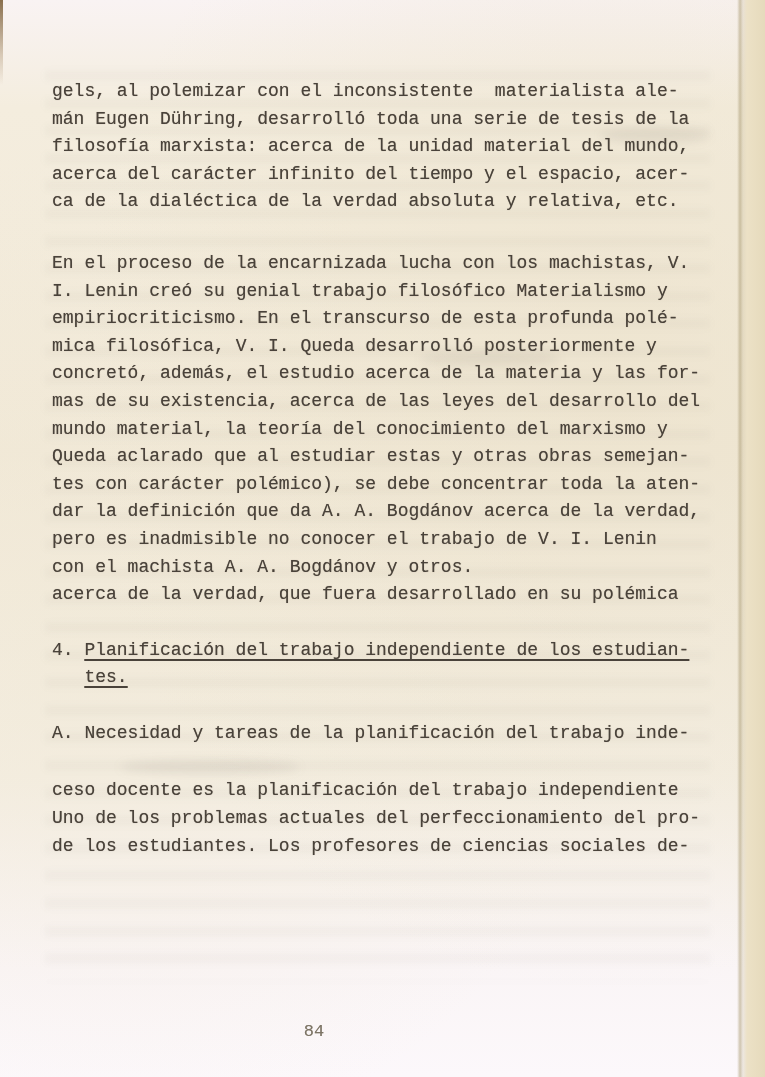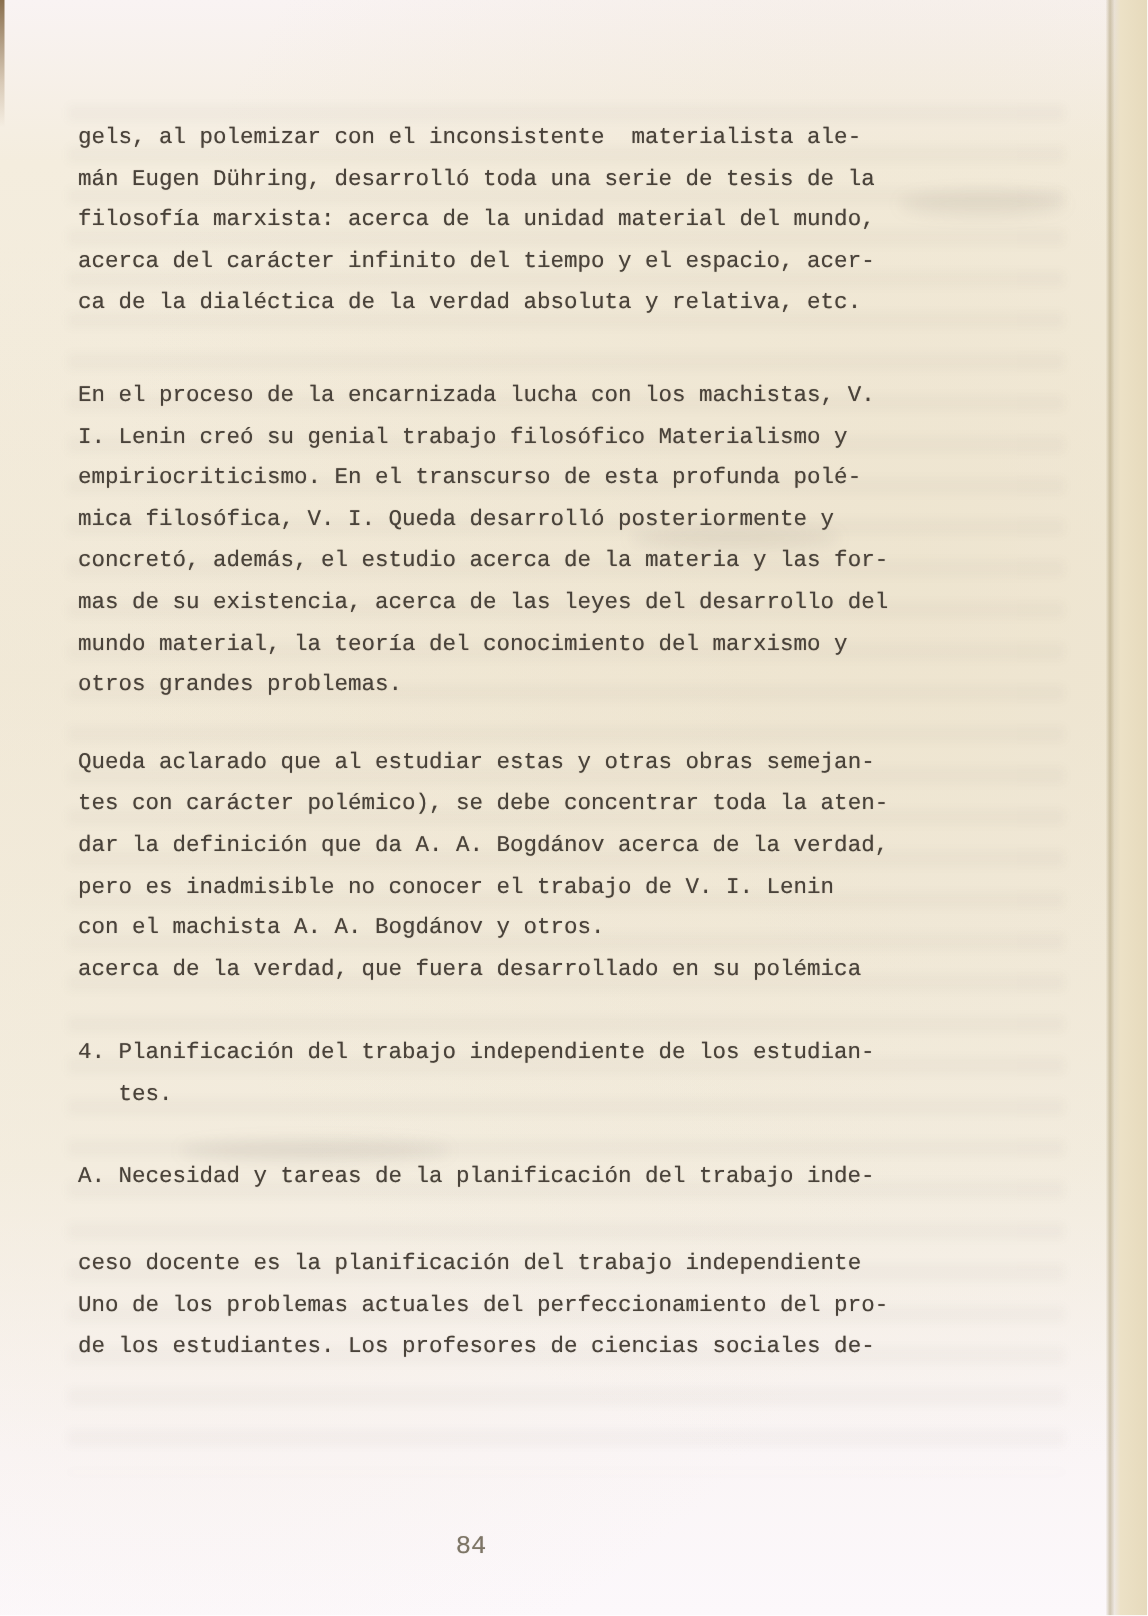--- a/index.html
+++ b/index.html
@@ -46,34 +46,35 @@
       #ece1c6 10px,
       #e6dabc 100%);
   }
   
   .corner-nick {
     position: absolute; left: 0; top: 0; width: 3px; height: 85px;
     background: linear-gradient(180deg, rgba(118,88,48,0.85), rgba(160,130,90,0.35) 65%, rgba(160,130,90,0));
   }
   .doc {
     position: absolute; left: 52px; top: 78px; width: 680px;
-    font-size: 15px; line-height: 27.6px;
+    font-size: 18px; line-height: 27.6px;
     color: #49423a;
     text-shadow: 0 0 0.7px rgba(72,62,50,0.55);
   }
   .tl { white-space: pre; }
   .para.p1 { margin-bottom: 34px; }
-  .para.p2 { margin-bottom: 24px; }
+  .para.p2 { margin-bottom: 0; }
   .para.p3 { margin-bottom: 28px; }
   .hang { display: flex; align-items: flex-start; }
   .hang .num { flex: none; width: 3ch; white-space: pre; }
   .hang-body { flex: 1; min-width: 0; }
   .heading { margin-bottom: 28px; }
   .subsection { margin-bottom: 30px; }
   .underlined .tl {
+    text-decoration: underline;
     text-decoration-thickness: 1.6px;
     text-underline-offset: 4px;
   }
   .page-number {
     position: absolute; left: 0; top: 1022px; width: 628px;
     text-align: center;
     font-size: 17px;
     color: #7d7566;
     text-shadow: 0 0 0.6px rgba(125,117,102,0.5);
   }
@@ -99,21 +100,20 @@
       </div>
 
     <div class="para p2">
         <div class="tl">En el proceso de la encarnizada lucha con los machistas, V.</div>
         <div class="tl">I. Lenin creó su genial trabajo filosófico Materialismo y</div>
         <div class="tl">empiriocriticismo. En el transcurso de esta profunda polé-</div>
         <div class="tl">mica filosófica, V. I. Queda desarrolló posteriormente y</div>
         <div class="tl">concretó, además, el estudio acerca de la materia y las for-</div>
         <div class="tl">mas de su existencia, acerca de las leyes del desarrollo del</div>
         <div class="tl">mundo material, la teoría del conocimiento del marxismo y</div>
-        <div class="tl">otros grandes problemas.</div>
       </div>
 
     <div class="para p3">
         <div class="tl">Queda aclarado que al estudiar estas y otras obras semejan-</div>
         <div class="tl">tes con carácter polémico), se debe concentrar toda la aten-</div>
         <div class="tl">dar la definición que da A. A. Bogdánov acerca de la verdad,</div>
         <div class="tl">pero es inadmisible no conocer el trabajo de V. I. Lenin</div>
         <div class="tl">con el machista A. A. Bogdánov y otros.</div>
         <div class="tl">acerca de la verdad, que fuera desarrollado en su polémica</div>
       </div>

